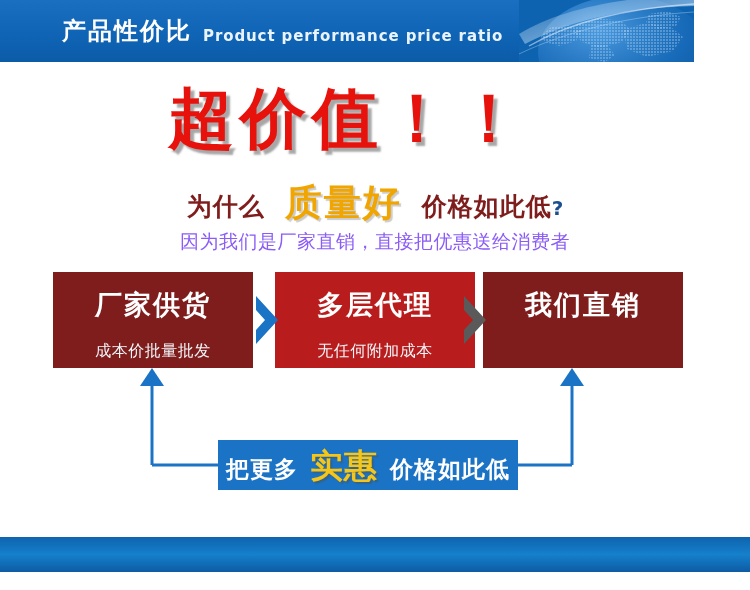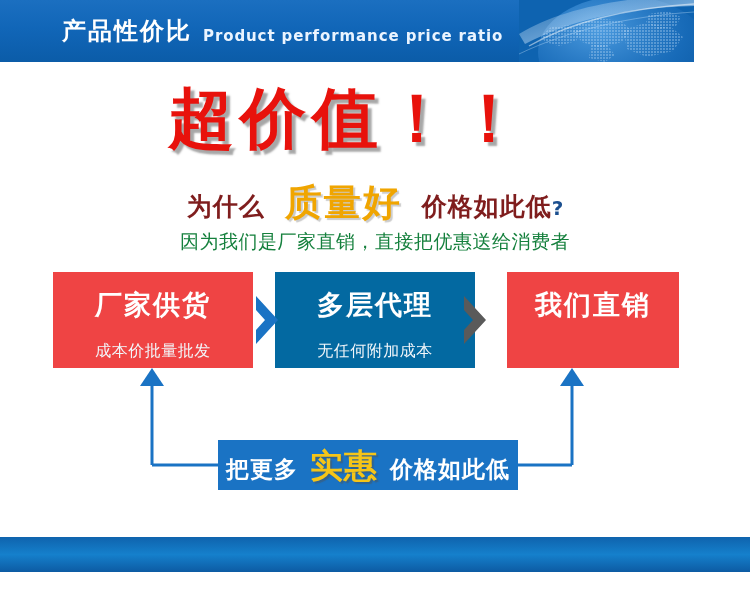--- a/index.html
+++ b/index.html
@@ -97,41 +97,41 @@
     font-size: 20px;
     font-weight: bold;
     color: #1b4f8f;
   }
   #question-sub {
     position: absolute;
     left: 0; top: 228px;
     width: 750px;
     text-align: center;
     font-size: 19px;
-    color: #15803d;
+    color: #8b5cf6;
     letter-spacing: 0.5px;
     line-height: 26px;
     white-space: nowrap;
   }
 
   
   .flow-box {
     position: absolute;
     top: 272px;
     height: 96px;
     box-sizing: border-box;
     text-align: center;
     overflow: hidden;
   }
-  .flow-box.blue  { background: #ef4444; }
-  .flow-box.gray  { background: #0369a1; }
+  .flow-box.blue  { background: #7f1d1d; }
+  .flow-box.gray  { background: #b91c1c; }
 
   #flow-box-1 { left: 53px;  width: 200px; }
   #flow-box-2 { left: 275px; width: 200px; }
-  #flow-box-3 { left: 507px; width: 172px; }
+  #flow-box-3 { left: 483px; width: 200px; }
 
   .flow-title {
     margin-top: 16px;
     font-size: 27px;
     font-weight: bold;
     color: #ffffff;
     letter-spacing: 2px;
     line-height: 34px;
     white-space: nowrap;
   }

